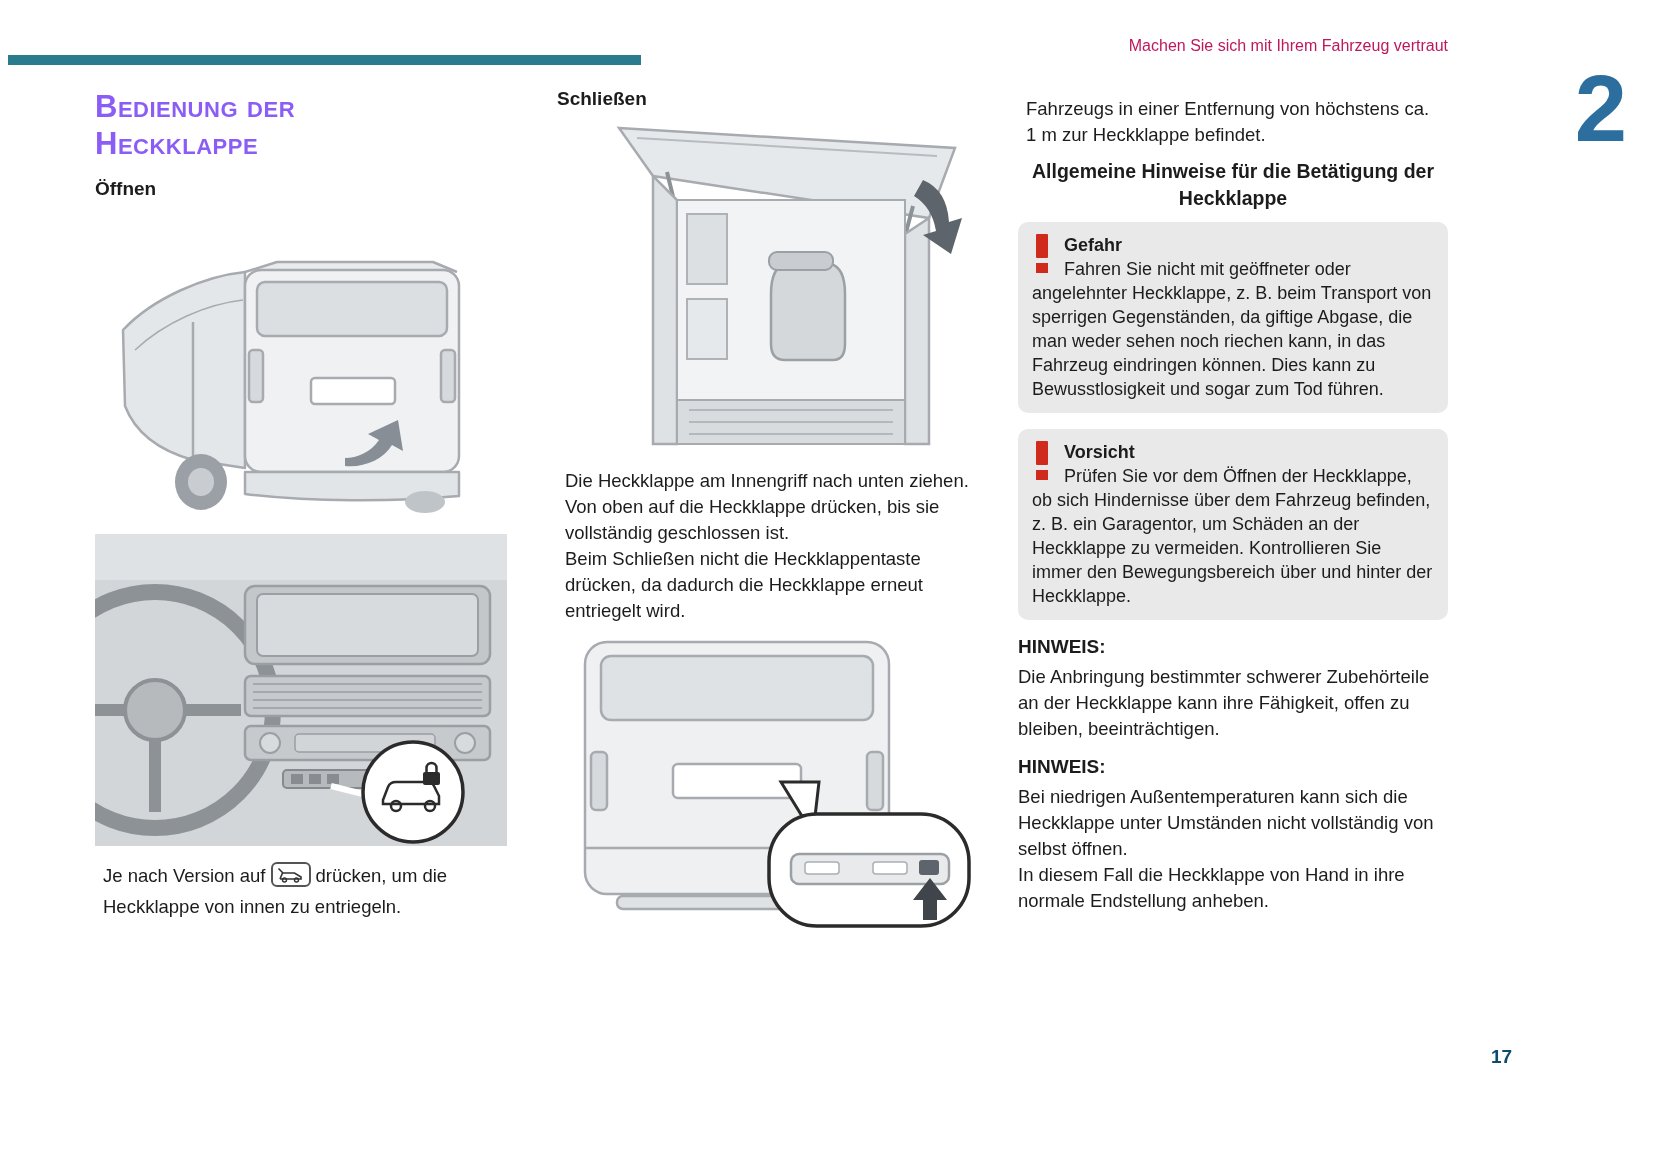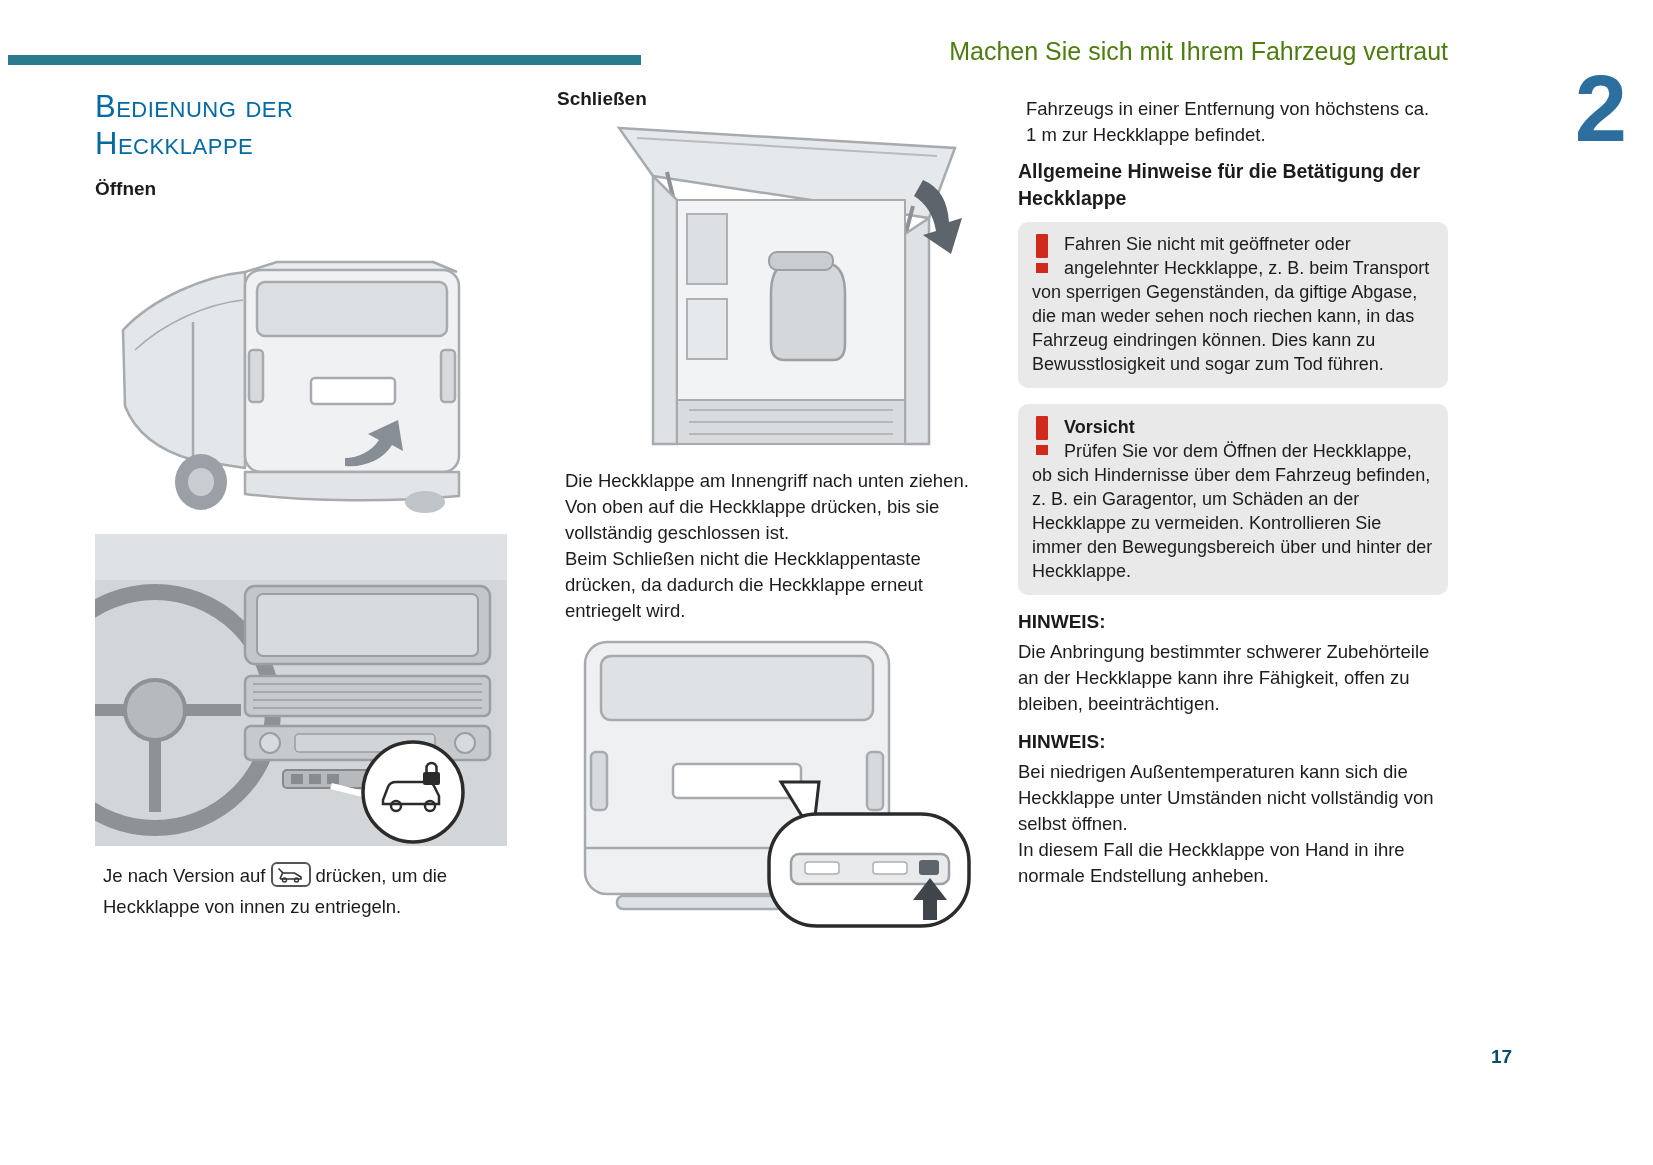--- a/index.html
+++ b/index.html
@@ -1,45 +1,45 @@
 <!DOCTYPE html>
 <html><head>
 <meta charset="utf-8">
 <style>
   html,body{margin:0;padding:0;background:#ffffff;}
   .page{
     position:relative;width:1653px;height:1165px;background:#ffffff;overflow:hidden;
     font-family:"Liberation Sans", sans-serif;color:#1c1c1c;
   }
   .accent-bar{position:absolute;left:8px;top:55px;width:633px;height:10px;background:#2a7b8e;}
-  .breadcrumb{position:absolute;top:37px;right:205px;font-size:25px;color:#4d7c0f;}
+  .breadcrumb{position:absolute;top:37px;right:205px;font-size:16px;color:#be185d;}
   .chapter-number{position:absolute;top:62px;right:26px;font-size:94px;font-weight:bold;color:#2c6f9e;line-height:1;}
   .page-number{position:absolute;left:1491px;top:1046px;font-size:19px;font-weight:bold;color:#0c4a6e;}
 
   .col{position:absolute;top:88px;}
   #col1{left:95px;width:412px;}
   #col2{left:557px;width:420px;}
   #col3{left:1018px;width:430px;}
 
   .page-title{
-    font-variant:small-caps;font-weight:normal;font-size:31px;line-height:37px;
-    color:#0369a1;margin:0;max-width:330px;letter-spacing:0.5px;
+    font-variant:small-caps;font-weight:bold;font-size:31px;line-height:37px;
+    color:#8b5cf6;margin:0;max-width:330px;letter-spacing:0.5px;
   }
   .subhead{font-size:19px;font-weight:bold;margin-top:16px;}
   .body-text{font-size:18.5px;line-height:26px;margin:8px;}
   .mt18{margin-top:18px;} .mt16{margin-top:16px;} .mt14{margin-top:14px;} .mt12{margin-top:12px;}
 
   .fig{display:block;}
   .fig svg{display:block;}
   .fig1{margin-top:10px;}
   .fig2{margin-top:4px;}
   .fig3{margin-top:6px;}
   .fig4{margin-top:10px;}
 
-  .heading-bold{font-size:19.5px;line-height:27px;font-weight:bold;margin-top:10px;}
+  .heading-bold{font-size:19.5px;line-height:27px;font-weight:bold;margin-top:10px;text-align:center;}
 
   .warnbox{
     background:#e9e9e9;border-radius:10px;padding:10px 14px 12px 14px;
     font-size:18px;line-height:24px;margin-top:16px;
   }
   .warnbox.first{margin-top:10px;}
   .warn-icon{float:left;width:16px;height:40px;margin:2px 12px 2px 4px;}
   .warn-bar{width:12px;height:24px;background:#cf2a1b;border-radius:1px;}
   .warn-dot{width:12px;height:10px;background:#cf2a1b;margin-top:5px;}
   .warn-title{font-weight:bold;padding-top:1px;}
@@ -182,20 +182,21 @@
   <div class="col" id="col3">
     <p class="body-text">Fahrzeugs in einer Entfernung von höchstens ca. 1 m zur Heckklappe befindet.</p>
 
     <div class="heading-bold">Allgemeine Hinweise für die Betätigung der Heckklappe</div>
 
     <div class="warnbox first">
       <div class="warn-icon">
         <div class="warn-bar"></div>
           <div class="warn-dot"></div>
       </div>
+      <div class="warn-title">Gefahr</div>
       <div>Fahren Sie nicht mit geöffneter oder angelehnter Heckklappe, z. B. beim Transport von sperrigen Gegenständen, da giftige Abgase, die man weder sehen noch riechen kann, in das Fahrzeug eindringen können. Dies kann zu Bewusstlosigkeit und sogar zum Tod führen.</div>
     </div>
 
     <div class="warnbox">
       <div class="warn-icon">
         <div class="warn-bar"></div>
           <div class="warn-dot"></div>
       </div>
       <div class="warn-title">Vorsicht</div>
       <div>Prüfen Sie vor dem Öffnen der Heckklappe, ob sich Hindernisse über dem Fahrzeug befinden, z. B. ein Garagentor, um Schäden an der Heckklappe zu vermeiden. Kontrollieren Sie immer den Bewegungsbereich über und hinter der Heckklappe.</div>

